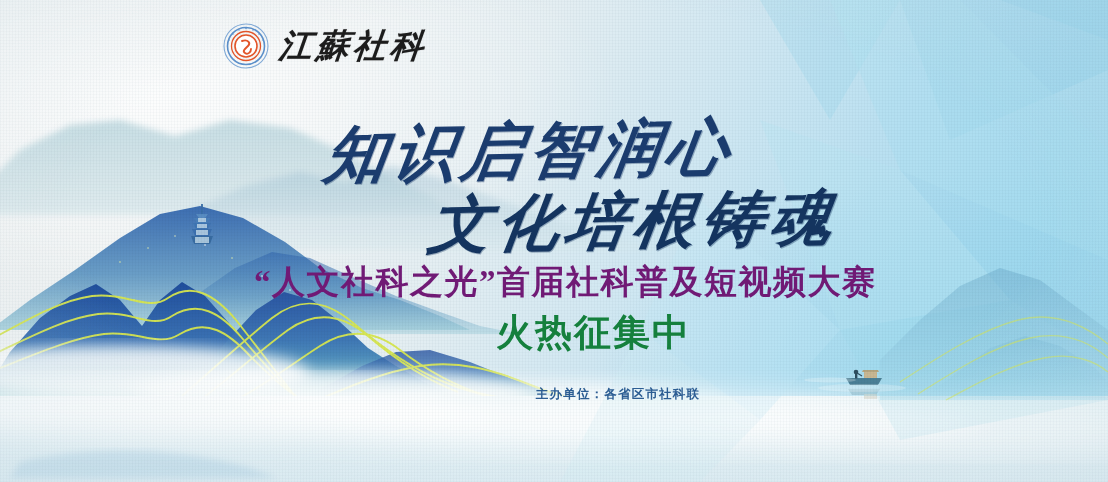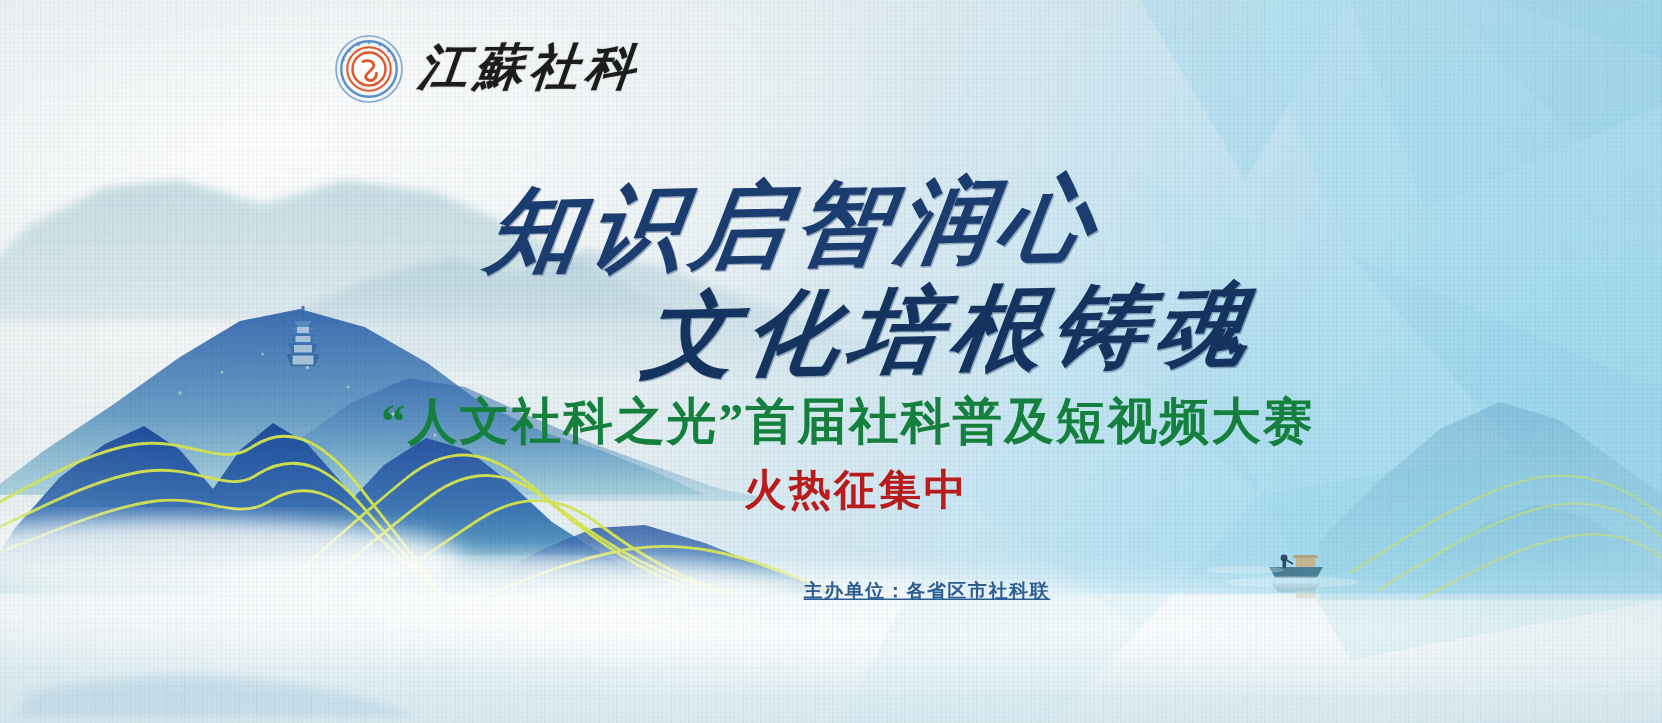--- a/index.html
+++ b/index.html
@@ -89,44 +89,44 @@
     letter-spacing:6px;
     color:#14345f;
     transform:skewX(-9deg) rotate(-1.2deg);
     text-shadow:1px 1px 0 rgba(15,45,90,.35);
   }
   #subtitle{
     left:254px;top:266px;
     font-size:33px;line-height:1;
     font-weight:700;
     letter-spacing:1.5px;
-    color:#15803d;
+    color:#701a75;
   }
   #callout{
     left:496px;top:314px;
-    font-size:28px;line-height:1;
+    font-size:37px;line-height:1;
     font-weight:700;
     letter-spacing:2px;
-    color:#b91c1c;
+    color:#15803d;
   }
 
   .org{
     position:absolute;
     left:0;right:0;
     text-align:center;
     font-family:"Liberation Sans",sans-serif;
     font-size:12.5px;
     font-weight:700;
     letter-spacing:1.2px;
     color:#2c5d93;
     white-space:nowrap;
   }
   #org1{top:386px;}
   #org2{top:411px;}
-  .org .shift{display:inline-block;transform:translateX(64px);text-decoration:underline;}
+  .org .shift{display:inline-block;transform:translateX(64px);}
 </style>
 </head>
 <body>
 
 <div id="banner">
 
   <div class="layer" id="sky"></div>
   <div class="layer" id="sky-soft"></div>
 
   <svg class="art" viewBox="0 0 1108 482" preserveAspectRatio="none">

